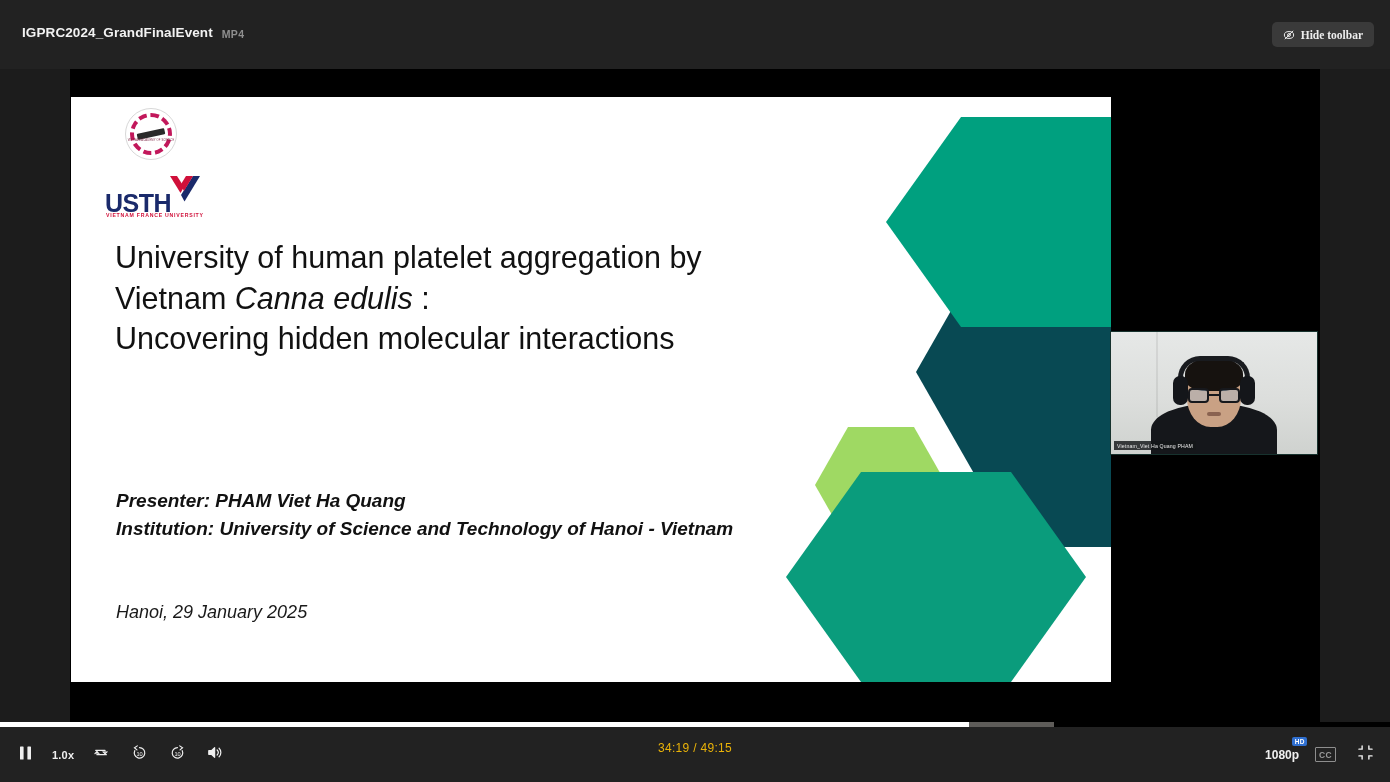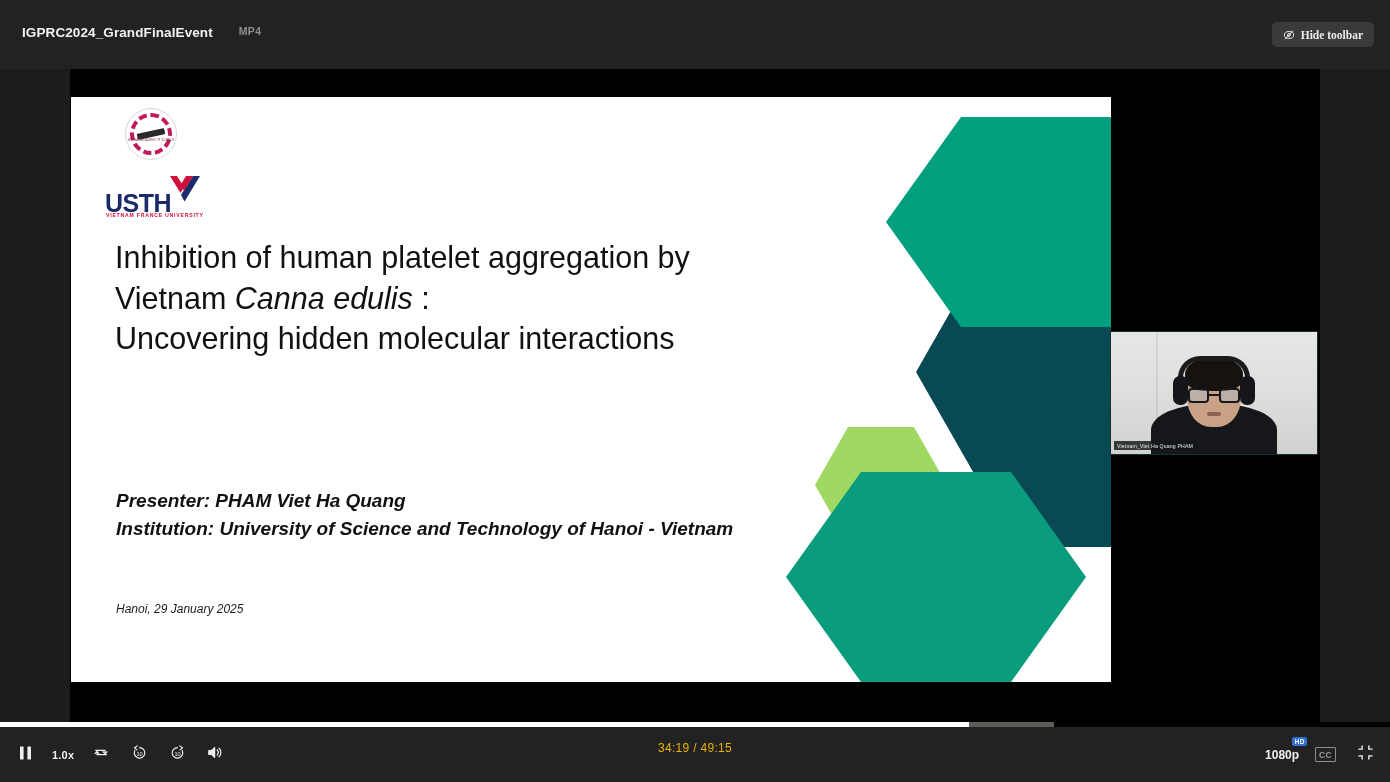--- a/index.html
+++ b/index.html
@@ -10,21 +10,21 @@
     overflow: hidden;
   }
 
   
   .topbar {
     position: absolute; left: 0; top: 0; width: 1390px; height: 69px;
     background: #222222;
   }
   .file-title-wrap {
     position: absolute; left: 22px; top: 25px;
-    display: flex; align-items: flex-start; gap: 26px;
+    display: flex; align-items: flex-end; gap: 9px;
   }
   .file-title {
     color: #f2f2f2; font-size: 13.5px; font-weight: bold; letter-spacing: .1px;
   }
   .file-ext {
     color: #8f8f8f; font-size: 10.5px; font-weight: bold; letter-spacing: .3px;
   }
   .hide-toolbar-btn {
     position: absolute; right: 16px; top: 22px;
     height: 25px; display: flex; align-items: center; gap: 6px;
@@ -99,21 +99,21 @@
   }
   .slide-title .ital { font-style: italic; }
 
   .presenter-block {
     position: absolute; left: 45px; top: 390px;
     font-size: 19px; line-height: 1.47; color: #111111;
     font-style: italic; font-weight: bold;
   }
   .date-line {
     position: absolute; left: 45px; top: 505px;
-    font-size: 12px; color: #1a1a1a; font-style: italic;
+    font-size: 18px; color: #1a1a1a; font-style: italic;
   }
 
   
   .hexes { position: absolute; inset: 0; pointer-events: none; }
 
   
   .webcam {
     position: absolute; left: 1040px; top: 262px; width: 208px; height: 124px;
     background: #0d1a1d; overflow: hidden;
     border: 1px solid #17322e;
@@ -275,21 +275,21 @@
           <span class="usth-sub">VIETNAM FRANCE UNIVERSITY</span>
           <svg class="usth-chev" width="30" height="26" viewBox="0 0 30 26">
             <polygon points="0,0 7,0 14,11 10.5,17" fill="#d0103a"></polygon>
             <polygon points="30,0 23,0 11,19 14.5,25.5" fill="#1a2a6b"></polygon>
             <polygon points="23,0 16,0 10.5,9 14,15" fill="#d0103a"></polygon>
           </svg>
         </div>
       </div>
 
       <div class="slide-title">
-        <div>Inhibition of human platelet aggregation by</div>
+        <div>University of human platelet aggregation by</div>
         <div>
           <span>Vietnam </span><span class="ital">Canna edulis</span><span> :</span>
         </div>
         <div>Uncovering hidden molecular interactions</div>
       </div>
 
       <div class="presenter-block">
         <div>Presenter: PHAM Viet Ha Quang</div>
         <div>Institution: University of Science and Technology of Hanoi - Vietnam</div>
       </div>

